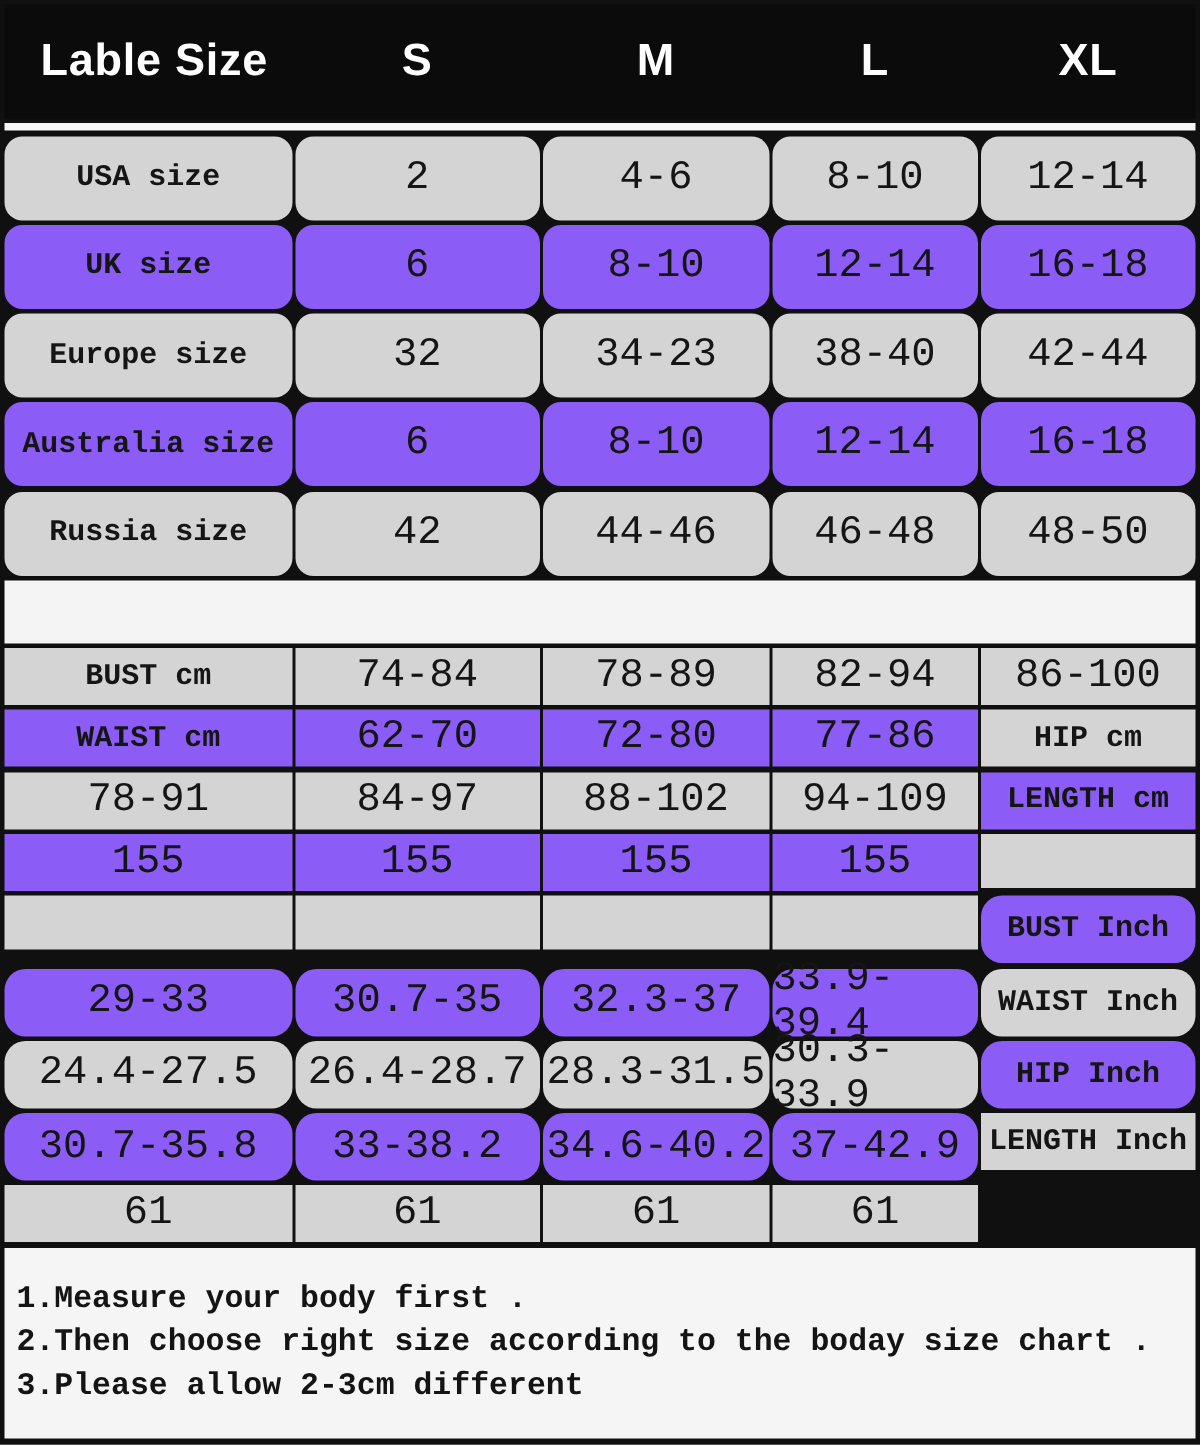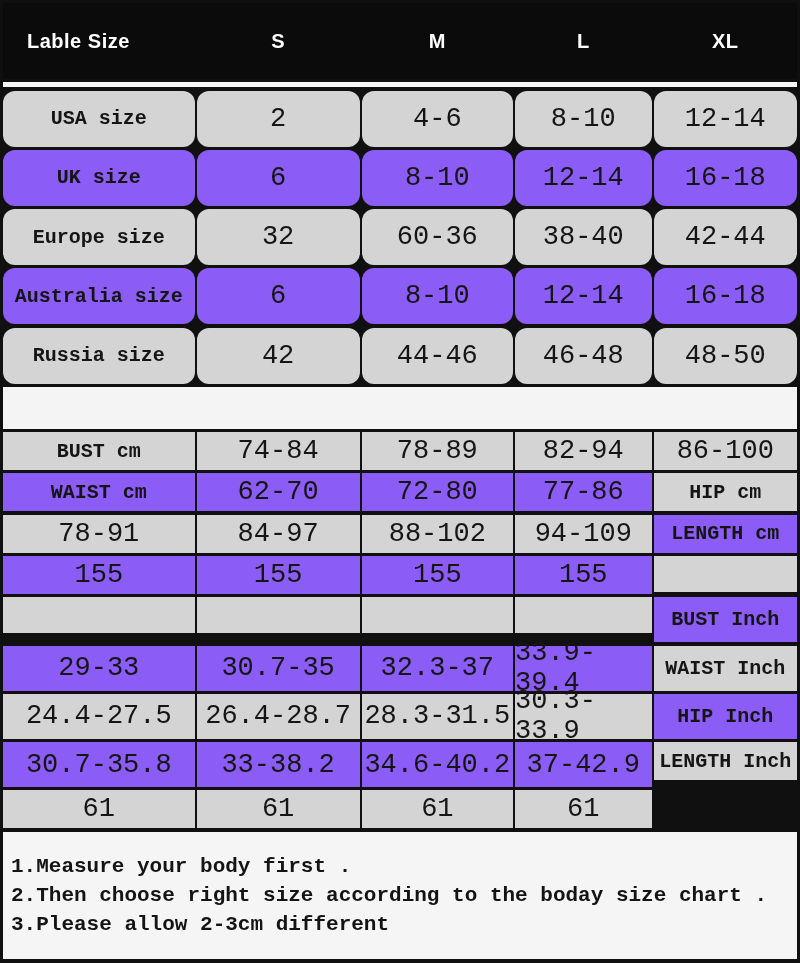--- a/index.html
+++ b/index.html
@@ -17,33 +17,33 @@
   .header{
     background:#0b0b0b;
     height:76px;
     display:grid;
     grid-template-columns:195fr 166fr 154fr 139fr 146fr;
     gap:2px;
     align-items:center;
     color:#ffffff;
     font-family:"Liberation Sans","DejaVu Sans",sans-serif;
     font-weight:bold;
-    font-size:20px;
+    font-size:30px;
     letter-spacing:0.5px;
   }
   .header .hcell{display:flex;justify-content:center;align-items:center;}
   .header .hcell.first{justify-content:flex-start;padding-left:24px;}
   .gap-strip{height:5px;background:#f6f6f6;}
   .spacer-white{height:42px;background:#f4f4f4;}
   .cell{display:flex;align-items:center;justify-content:center;box-sizing:border-box;}
   .gray{background:#d4d4d4;}
   .light{background:#8b5cf6;}
   .h-size{height:56px;border-radius:12px;}
   .h-cm{height:38px;}
-  .h-inch{height:45px;}
+  .h-inch{height:45px;border-radius:14px;}
   .h-li{height:38px;}
   .h-sp{height:36px;}
   .label-cell{font-size:20px;font-weight:bold;color:#151515;}
   .value-cell{font-size:27px;font-weight:500;color:#151515;}
   .notes{
     background:#f5f5f5;
     height:127px;
     box-sizing:border-box;
     padding:8px 8px;
     display:flex;
@@ -79,21 +79,21 @@
       <div class="cell value-cell gray h-size">4-6</div>
       <div class="cell value-cell gray h-size">8-10</div>
       <div class="cell value-cell gray h-size">12-14</div>
       <div class="cell label-cell light h-size">UK size</div>
       <div class="cell value-cell light h-size">6</div>
       <div class="cell value-cell light h-size">8-10</div>
       <div class="cell value-cell light h-size">12-14</div>
       <div class="cell value-cell light h-size">16-18</div>
       <div class="cell label-cell gray h-size">Europe size</div>
       <div class="cell value-cell gray h-size">32</div>
-      <div class="cell value-cell gray h-size">60-36</div>
+      <div class="cell value-cell gray h-size">34-23</div>
       <div class="cell value-cell gray h-size">38-40</div>
       <div class="cell value-cell gray h-size">42-44</div>
       <div class="cell label-cell light h-size">Australia size</div>
       <div class="cell value-cell light h-size">6</div>
       <div class="cell value-cell light h-size">8-10</div>
       <div class="cell value-cell light h-size">12-14</div>
       <div class="cell value-cell light h-size">16-18</div>
       <div class="cell label-cell gray h-size">Russia size</div>
       <div class="cell value-cell gray h-size">42</div>
       <div class="cell value-cell gray h-size">44-46</div>

